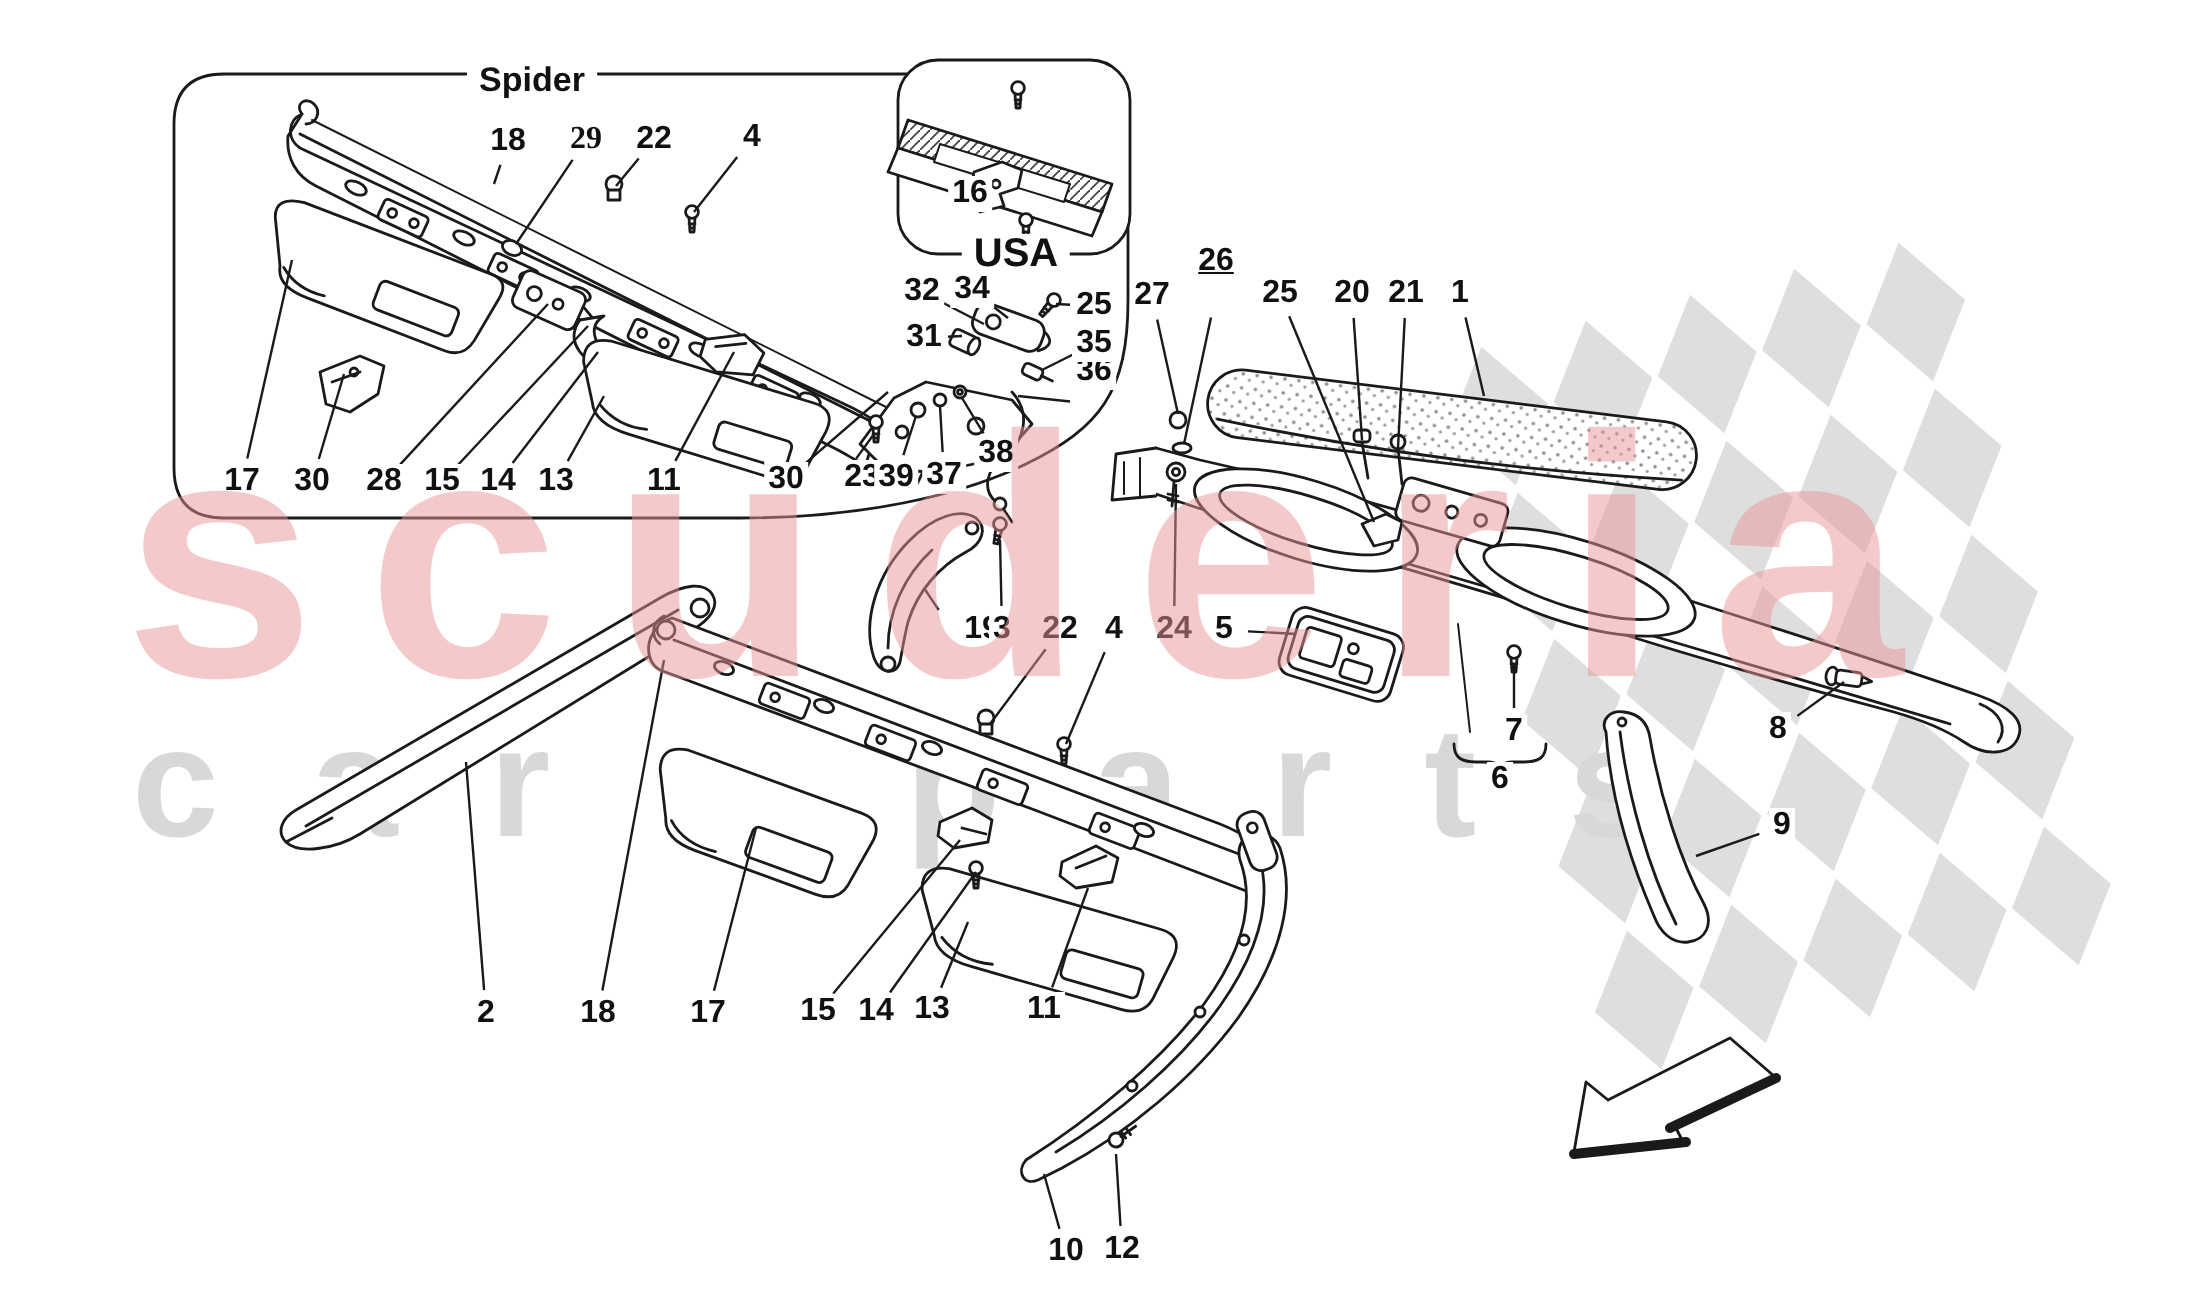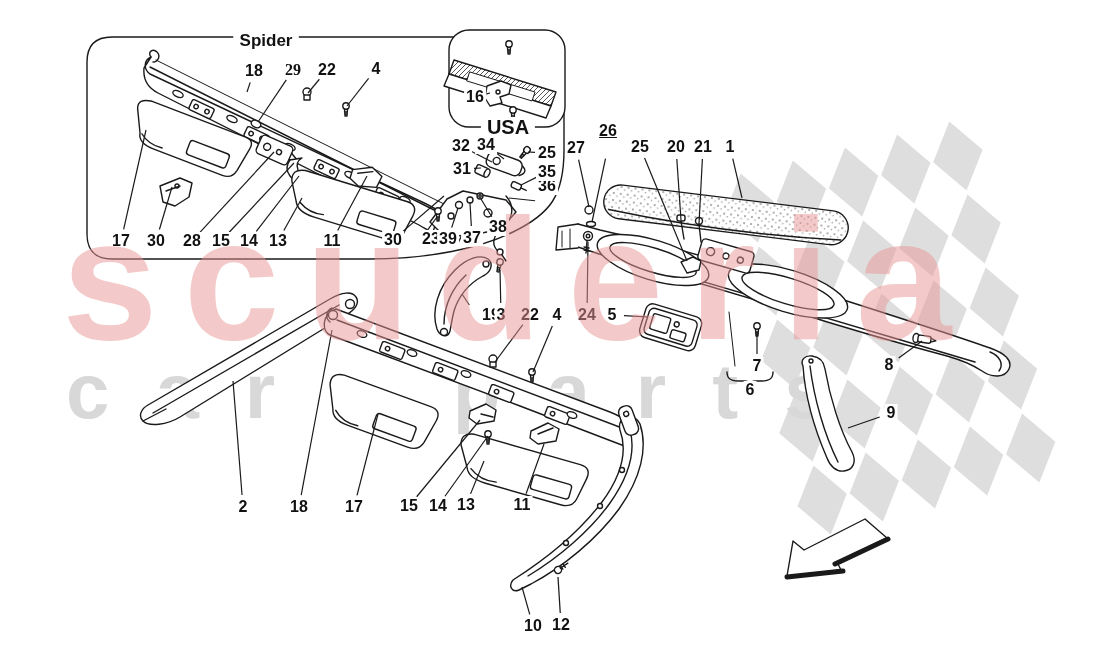--- a/index.html
+++ b/index.html
@@ -415,21 +415,21 @@
       <div class="callout" style="left: 421px; top: 239px; margin-left: 10px;">23</div>
       <div class="callout" style="left: 448px; top: 239px;">39</div>
       <div class="callout" style="left: 472px; top: 238px;">37</div>
       <div class="callout" style="left: 498px; top: 227px;">38</div>
       <div class="callout" style="left: 547px; top: 186px;">36</div>
       <div class="callout" style="left: 547px; top: 172px;">35</div>
       <div class="callout" style="left: 547px; top: 153px;">25</div>
       <div class="callout" style="left: 462px; top: 169px;">31</div>
       <div class="callout" style="left: 461px; top: 146px; text-align: right;">32</div>
       <div class="callout" style="left: 486px; top: 145px;">34</div>
-      <div class="callout" style="left: 475px; top: 97px;">16</div>
+      <div class="callout" style="left: 485px; top: 97px;">16</div>
       <div class="callout" style="left: 576px; top: 148px;">27</div>
       <div class="callout" style="left: 608px; top: 131px; text-decoration: underline;">26</div>
       <div class="callout" style="left: 640px; top: 147px;">25</div>
       <div class="callout" style="left: 676px; top: 147px;">20</div>
       <div class="callout" style="left: 703px; top: 147px;">21</div>
       <div class="callout" style="left: 730px; top: 147px;">1</div>
       <div class="callout" style="left: 587px; top: 315px;">24</div>
       <div class="callout" style="left: 612px; top: 315px;">5</div>
       <div class="callout" style="left: 757px; top: 366px;">7</div>
       <div class="callout" style="left: 750px; top: 390px;">6</div>

